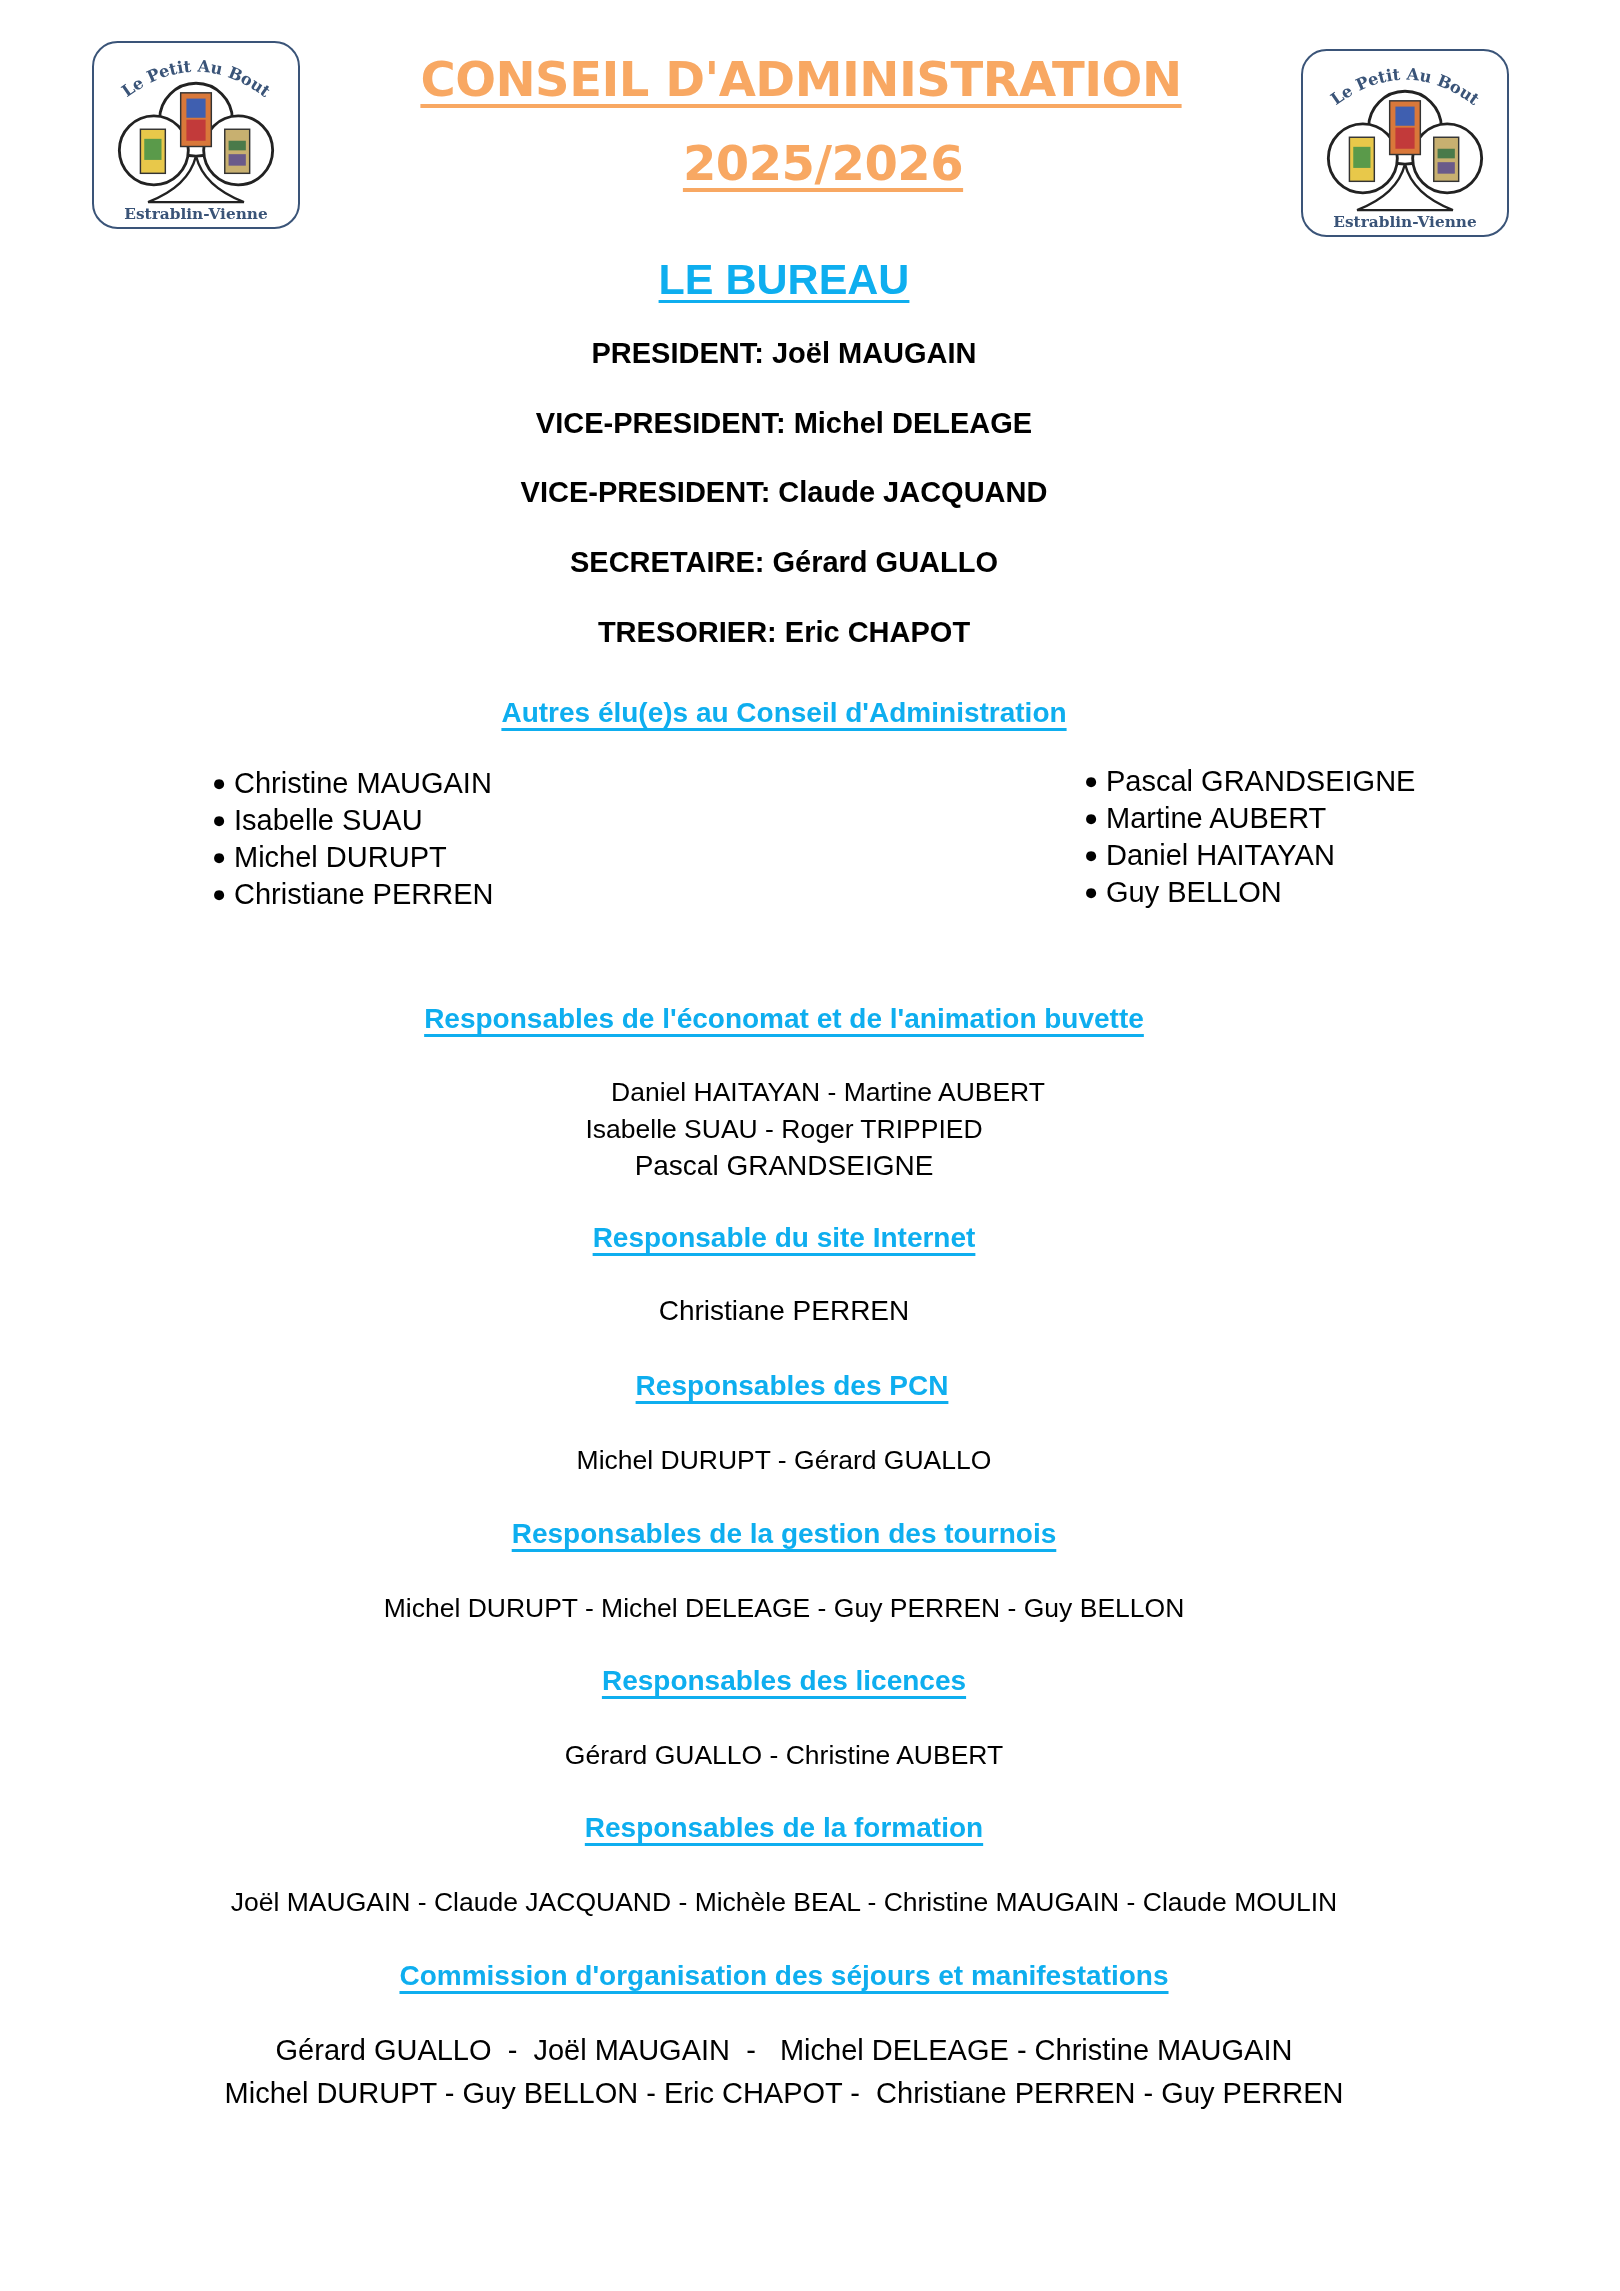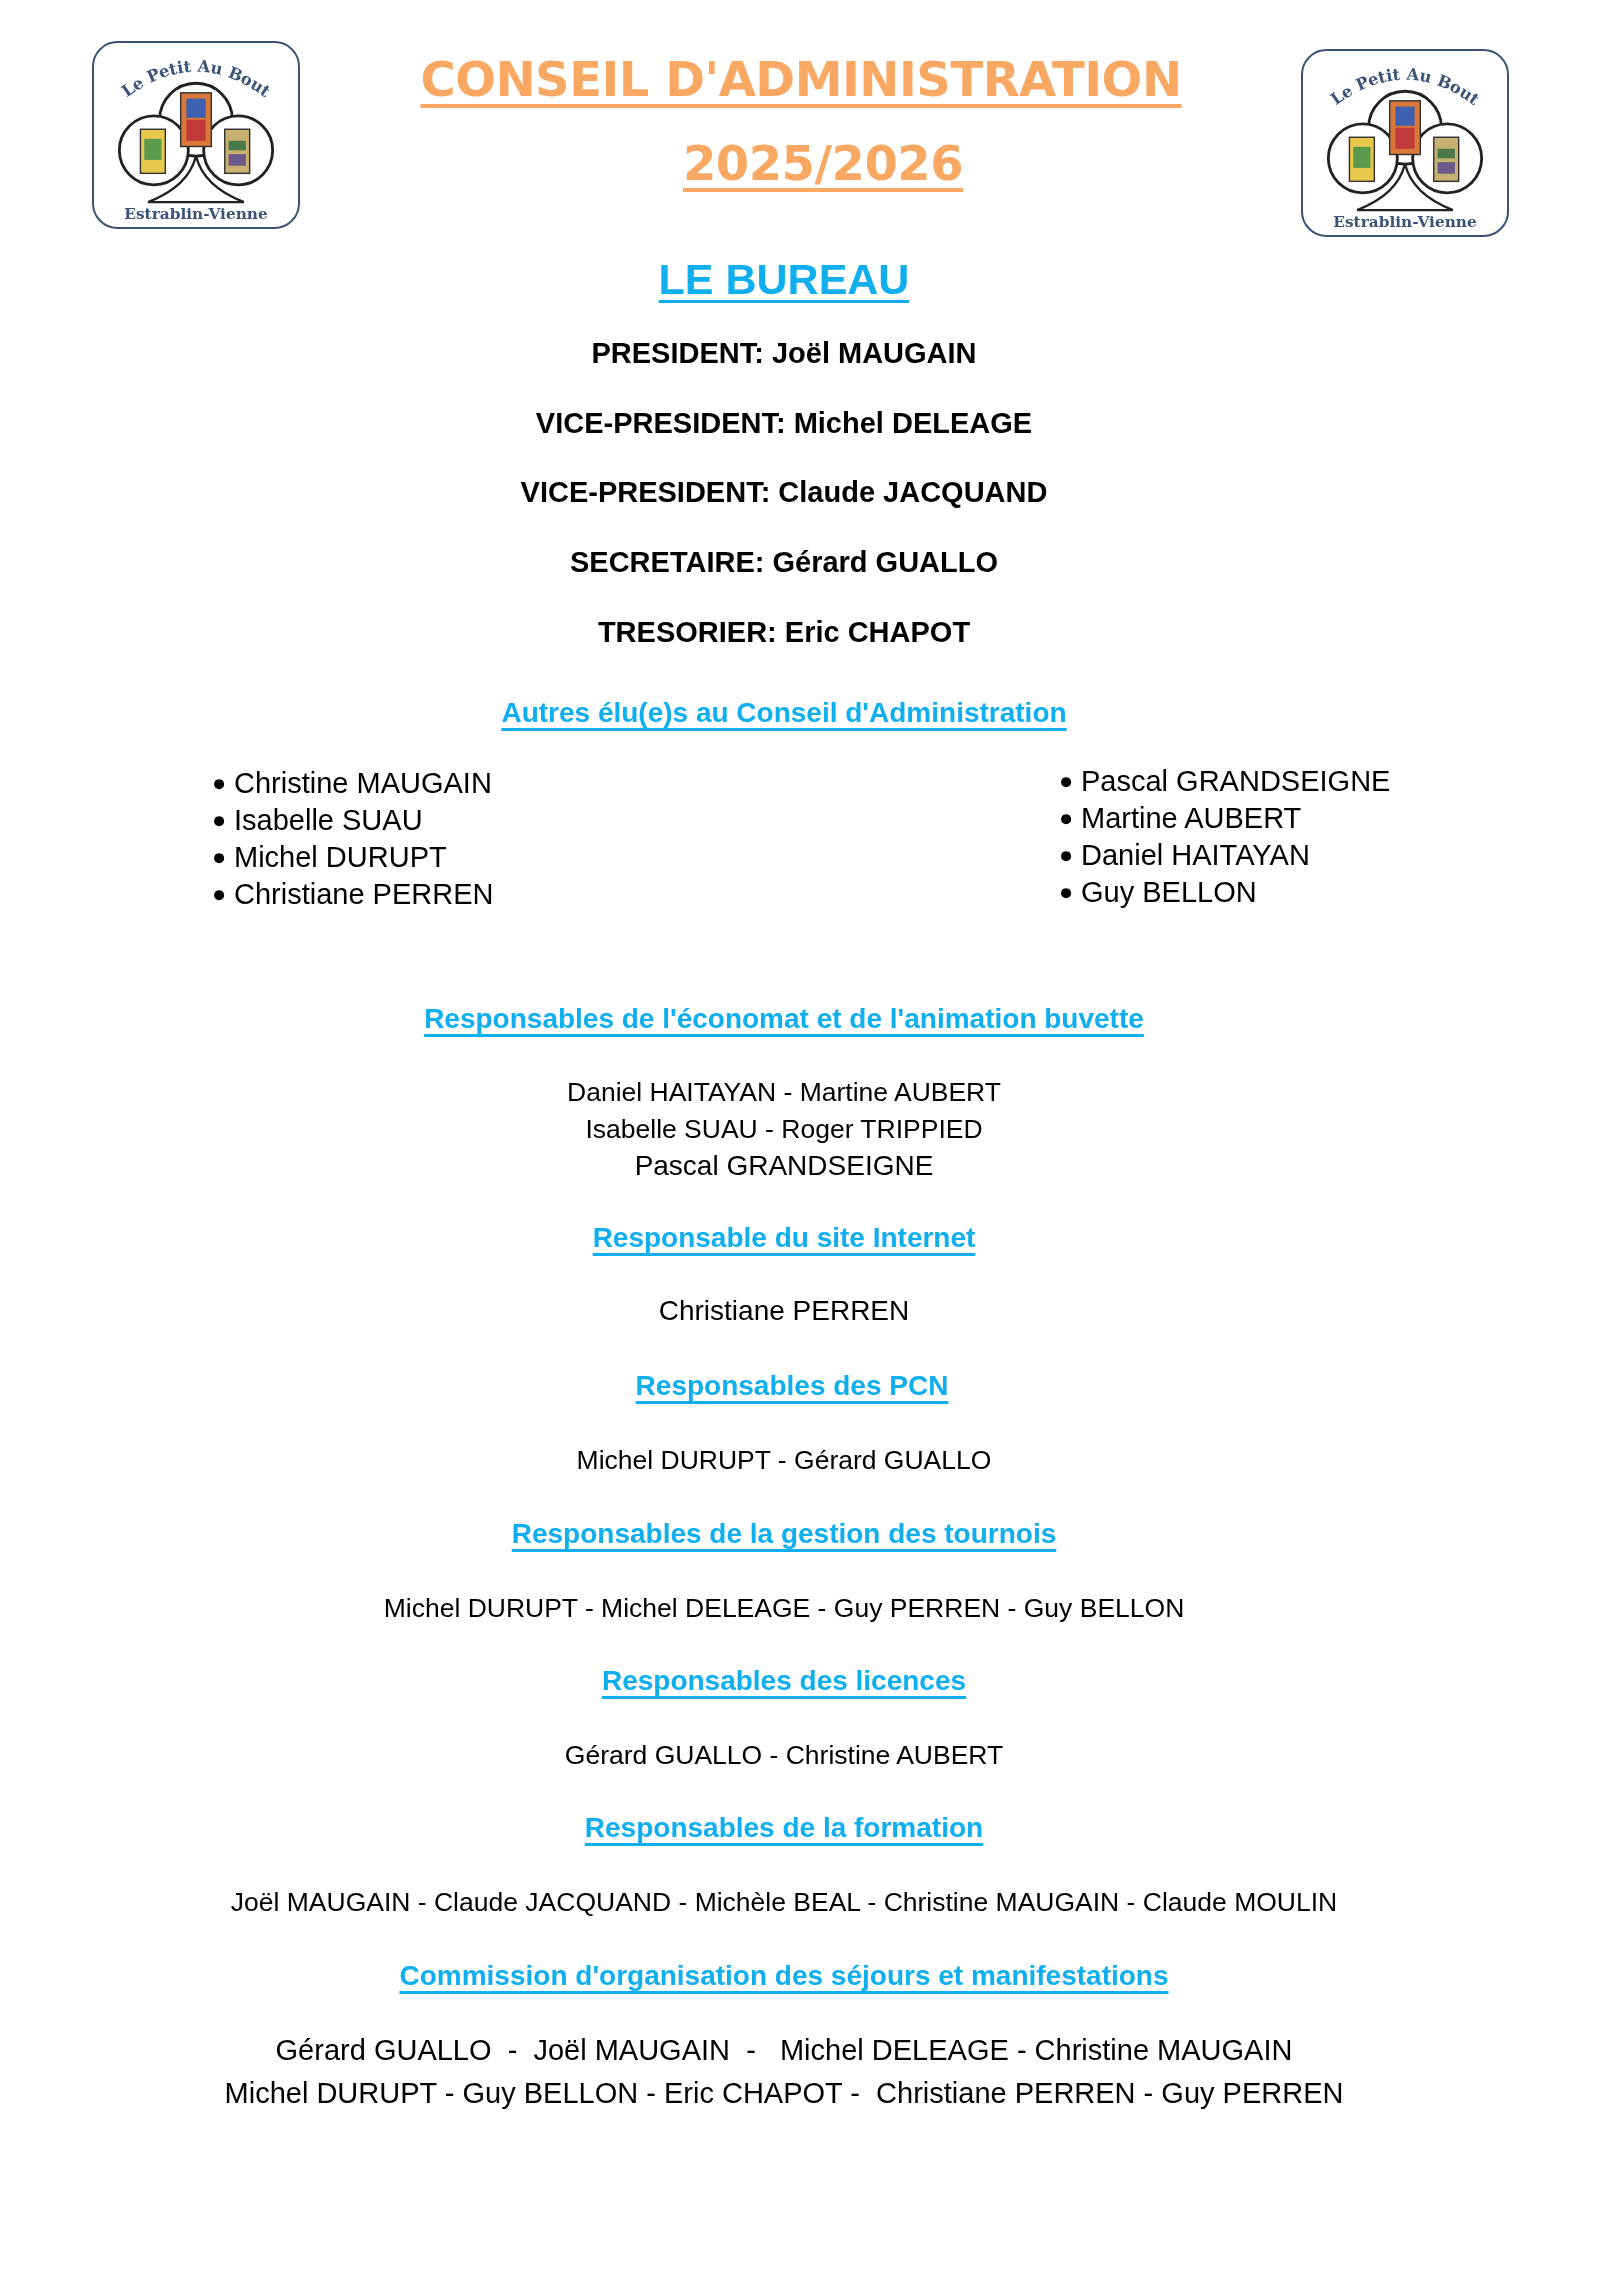--- a/index.html
+++ b/index.html
@@ -97,29 +97,29 @@
 
 <div class="abs center h-blue h-section" style="top:697px;">Autres élu(e)s au Conseil d'Administration</div>
 
 <div class="abs bullet-list" style="left:212px; top:765px;">
   <div class="li"><span class="dot">●</span><span>Christine MAUGAIN</span></div>
   <div class="li"><span class="dot">●</span><span>Isabelle SUAU</span></div>
   <div class="li"><span class="dot">●</span><span>Michel DURUPT</span></div>
   <div class="li"><span class="dot">●</span><span>Christiane PERREN</span></div>
 </div>
 
-<div class="abs bullet-list" style="left:1059px; top:763px;">
+<div class="abs bullet-list" style="left:1084px; top:763px;">
   <div class="li"><span class="dot">●</span><span>Pascal GRANDSEIGNE</span></div>
   <div class="li"><span class="dot">●</span><span>Martine AUBERT</span></div>
   <div class="li"><span class="dot">●</span><span>Daniel HAITAYAN</span></div>
   <div class="li"><span class="dot">●</span><span>Guy BELLON</span></div>
 </div>
 
 <div class="abs center h-blue h-section" style="top:1003px;">Responsables de l'économat et de l'animation buvette</div>
-<div class="abs center name-line" style="top:1077px;">Daniel HAITAYAN - Martine AUBERT</div>
+<div class="abs center name-line" style="top:1077px;padding-left:44px;">Daniel HAITAYAN - Martine AUBERT</div>
 <div class="abs center name-line" style="top:1114px;">Isabelle SUAU - Roger TRIPPIED</div>
 <div class="abs center name-line" style="top:1150px; font-size:28px;">Pascal GRANDSEIGNE</div>
 
 <div class="abs center h-blue h-section" style="top:1222px;">Responsable du site Internet</div>
 <div class="abs center name-line" style="top:1295px; font-size:28px;">Christiane PERREN</div>
 
 <div class="abs center h-blue h-section" style="top:1370px;margin-left:8px;">Responsables des PCN</div>
 <div class="abs center name-line" style="top:1445px;">Michel DURUPT -  Gérard GUALLO</div>
 
 <div class="abs center h-blue h-section" style="top:1518px;">Responsables de la gestion des tournois</div>

